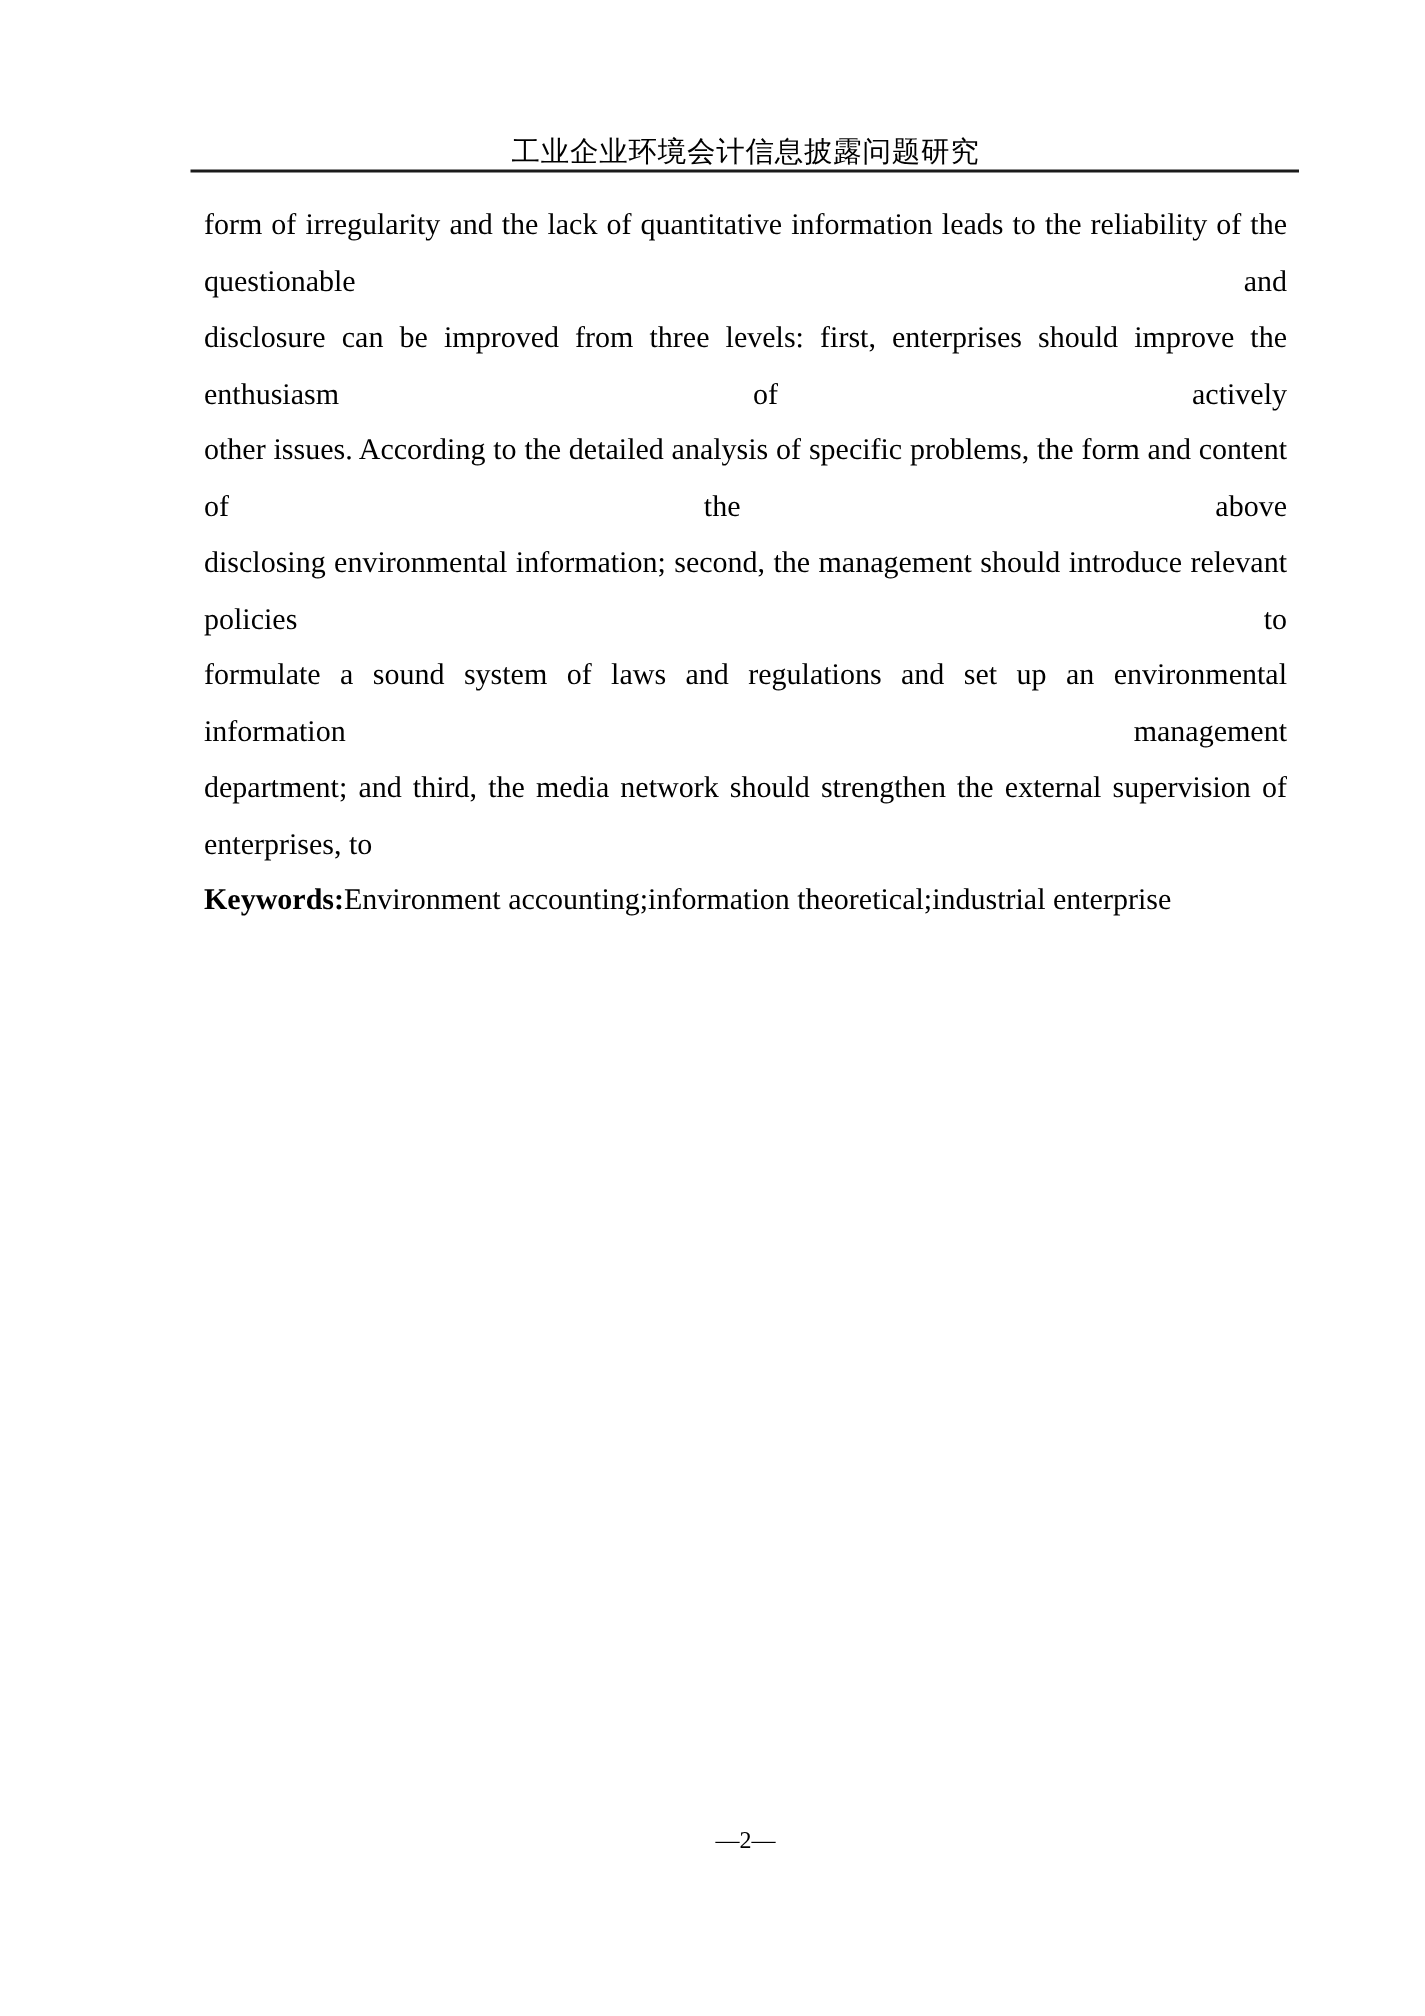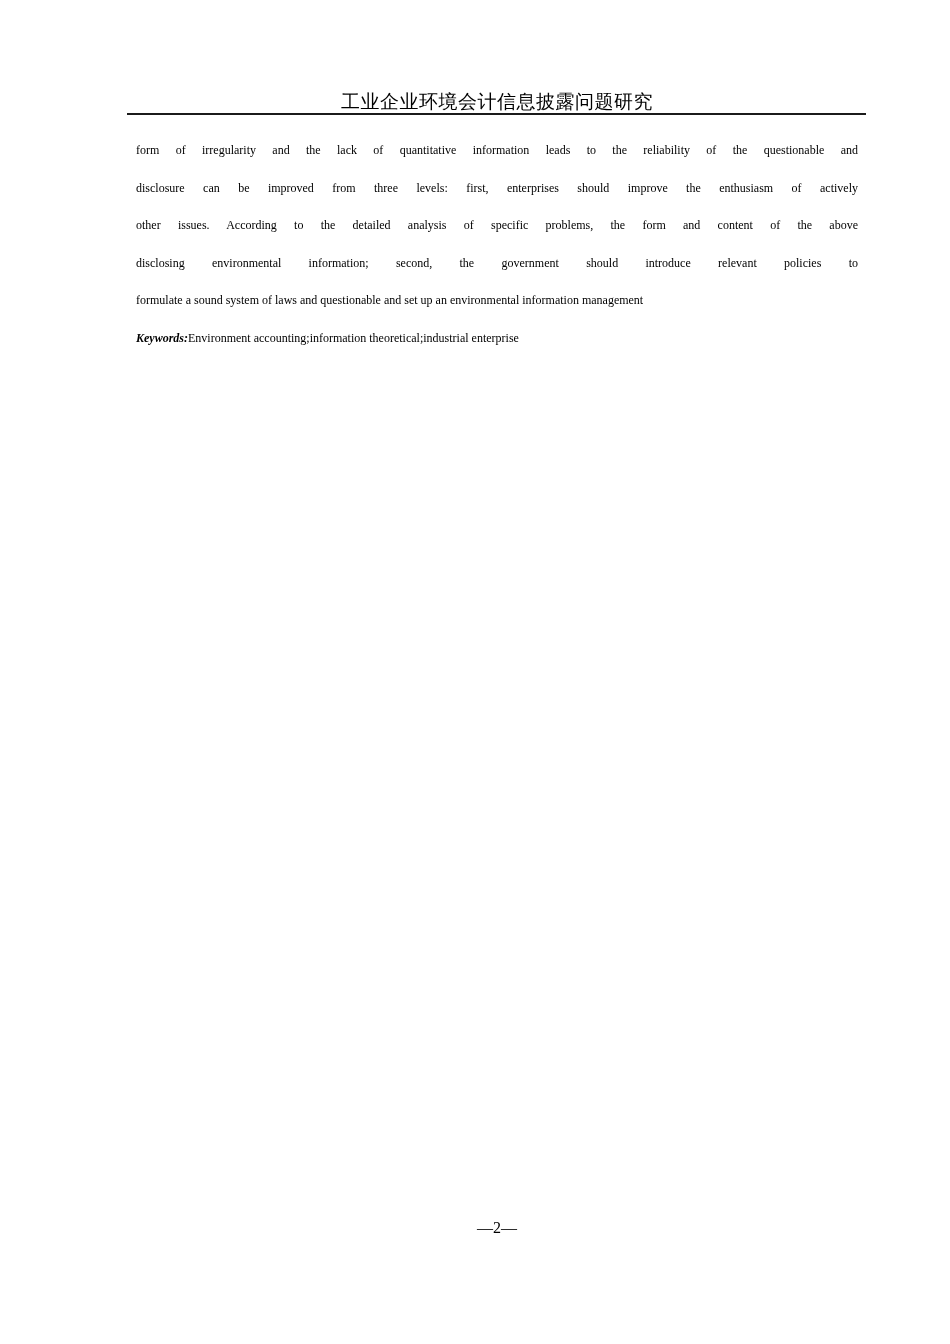--- a/index.html
+++ b/index.html
@@ -34,36 +34,35 @@
     top: 113px;
     width: 739px;
     height: 0;
     border-top: 2px solid #1b1b1b;
   }
   .content {
     position: absolute;
     left: 136px;
     top: 132px;
     width: 722px;
-    font-size: 12px;
+    font-size: 20px;
     line-height: 37.5px;
   }
   .para-line {
     text-align: justify;
     text-align-last: justify;
   }
   .para-line:last-child {
     text-align-last: left;
   }
   .keywords-line {
     text-align: left;
   }
   .keywords-label {
     font-weight: 700;
-    font-style: italic;
   }
   .footer {
     position: absolute;
     left: 136px;
     top: 1218px;
     width: 722px;
     text-align: center;
     font-size: 16px;
     line-height: 20px;
   }
@@ -76,22 +75,23 @@
   <div class="header-title">工业企业环境会计信息披露问题研究</div>
 
   <div class="header-rule"></div>
 
   <div class="content">
     <div>
 
     <div class="para-line">form of irregularity and the lack of quantitative information leads to the reliability of the questionable and</div>
         <div class="para-line">disclosure can be improved from three levels: first, enterprises should improve the enthusiasm of actively</div>
         <div class="para-line">other issues. According to the detailed analysis of specific problems, the form and content of the above</div>
-        <div class="para-line">disclosing environmental information; second, the government should introduce relevant policies to</div>
-        <div class="para-line">formulate a sound system of laws and questionable and set up an environmental information management</div>
+        <div class="para-line">disclosing environmental information; second, the management should introduce relevant policies to</div>
+        <div class="para-line">formulate a sound system of laws and regulations and set up an environmental information management</div>
+        <div class="para-line">department; and third, the media network should strengthen the external supervision of enterprises, to</div>
       </div>
     <div class="keywords-line">
       <span class="keywords-label">Keywords:</span><span>Environment accounting;information theoretical;industrial enterprise</span>
     </div>
   </div>
 
   <div class="footer">
     <span>—2—</span>
   </div>
 

